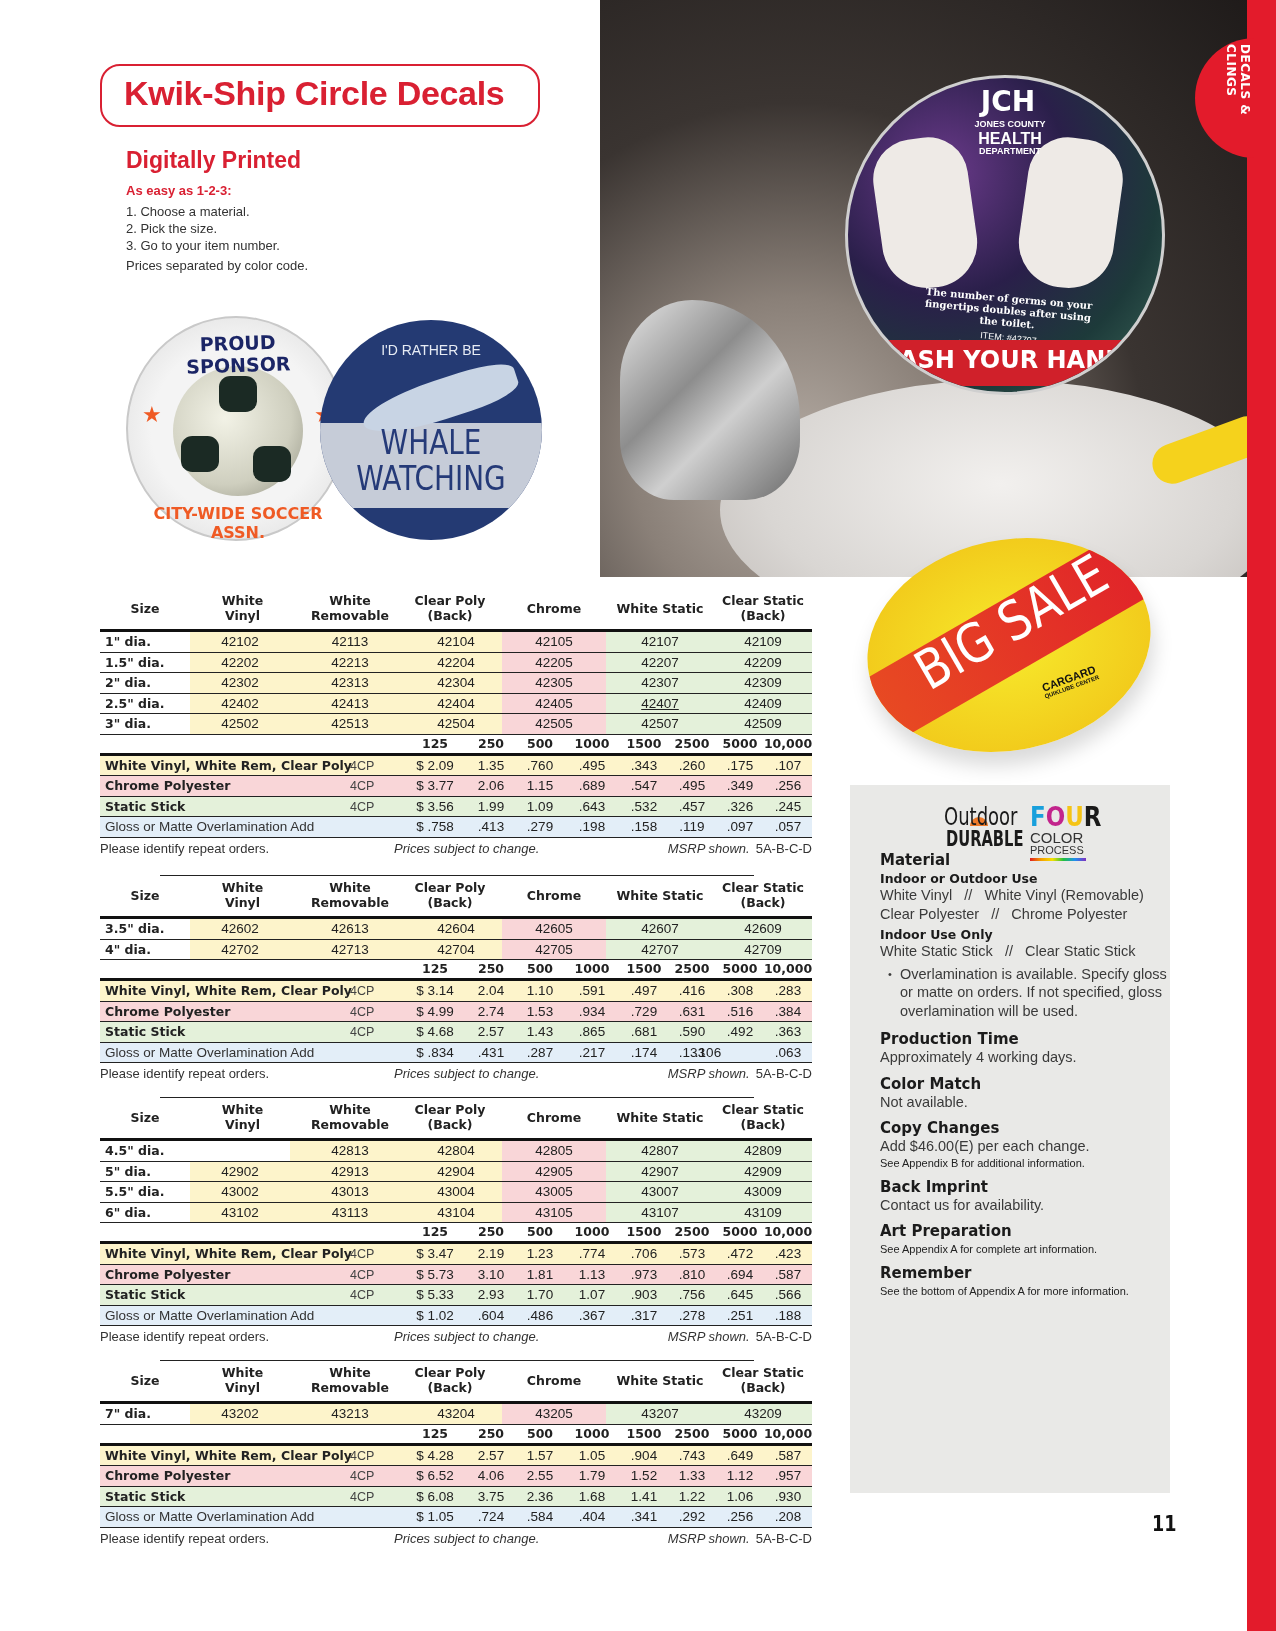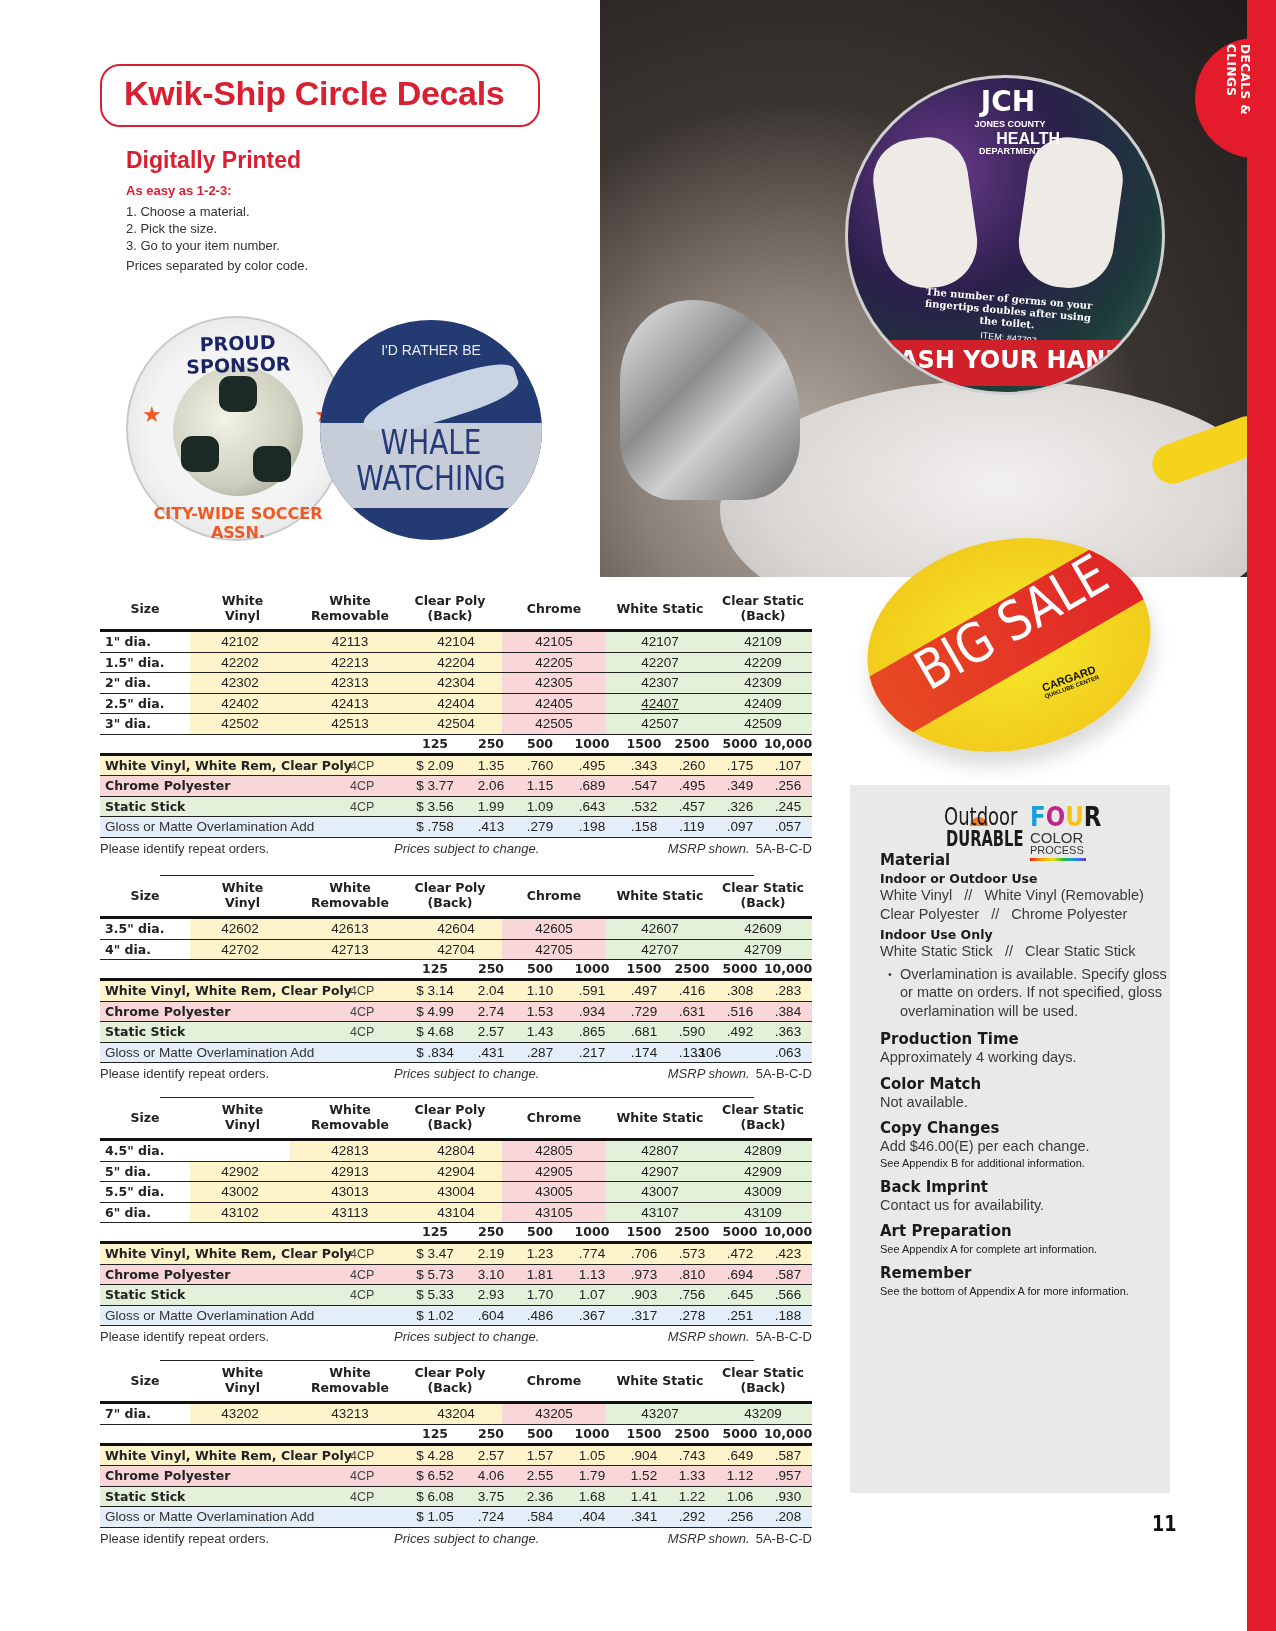--- a/index.html
+++ b/index.html
@@ -17,21 +17,21 @@
   .photo .sink { position: absolute; left: 120px; top: 380px; width: 560px; height: 260px; border-radius: 50%; background: radial-gradient(ellipse at 50% 40%, #f2f0ee 0%, #d9d6d3 60%, #bcb7b3 100%); }
   .photo .faucet { position: absolute; left: 20px; top: 300px; width: 180px; height: 200px; border-radius: 40% 60% 30% 30%; background: linear-gradient(135deg, #e8e8e8 0%, #8d8d8d 40%, #cfcfcf 60%, #6a6a6a 100%); }
   .photo .soap { position: absolute; left: 550px; top: 430px; width: 120px; height: 40px; border-radius: 30px; background: #f5d21c; transform: rotate(-20deg); }
   .jch-decal { position: absolute; left: 245px; top: 75px; width: 320px; height: 320px; border-radius: 50%;
     background: radial-gradient(circle at 30% 30%, #6a3a8a 0%, #2a1f4a 40%, #1d3a3a 70%, #3d6a5a 100%); border: 3px solid #cfcfcf; overflow: hidden; }
   .jch-decal .hand { position: absolute; top: 60px; width: 95px; height: 150px; background: #eeeae6; border-radius: 40px 40px 45px 45px; }
   .jch-decal .hand.l { left: 30px; transform: rotate(-8deg); }
   .jch-decal .hand.r { left: 175px; transform: rotate(8deg); }
   .jch-decal .jch-title { position: absolute; left: 115px; top: 10px; width: 90px; color: #fff; font-weight: bold; text-align: center; font-size: 28px; line-height: 1; font-family: "DejaVu Sans", sans-serif; }
   .jch-decal .jch-sub { position: absolute; left: 112px; top: 42px; width: 100px; color: #fff; font-weight: bold; text-align: center; font-size: 9px; line-height: 1.1; }
-  .jch-decal .jch-health { display: block; font-size: 16px; text-align: right; }
+  .jch-decal .jch-health { display: block; font-size: 16px; }
   .jch-decal .germs { position: absolute; left: 70px; top: 215px; width: 180px; color: #fff; text-align: center; font-family: "DejaVu Serif", serif; font-size: 10px; font-weight: bold; line-height: 1.2; transform: rotate(5deg); }
   .jch-decal .item { position: absolute; left: 90px; top: 255px; width: 140px; color: #fff; text-align: center; font-size: 9px; transform: rotate(6deg); }
   .jch-decal .wash { position: absolute; left: 10px; top: 262px; width: 300px; height: 46px; background: #d0202a; color: #fff; font-weight: bold; font-size: 24px; text-align: center; border-radius: 0 0 150px 150px; line-height: 40px; font-family: "DejaVu Sans", sans-serif; }
 
   
   .title-box { position: absolute; left: 100px; top: 64px; width: 440px; height: 63px; border: 2px solid #d92032; border-radius: 20px; }
   .title { position: absolute; left: 124px; top: 74px; font-size: 34px; font-weight: bold; color: #d92032; letter-spacing: -0.3px; }
   .subtitle { position: absolute; left: 126px; top: 147px; font-size: 23px; font-weight: bold; color: #d92032; }
   .easy { position: absolute; left: 126px; top: 183px; font-size: 13px; font-weight: bold; color: #d92032; }
   .steps { position: absolute; left: 126px; top: 203px; font-size: 13px; color: #333; line-height: 17px; }

